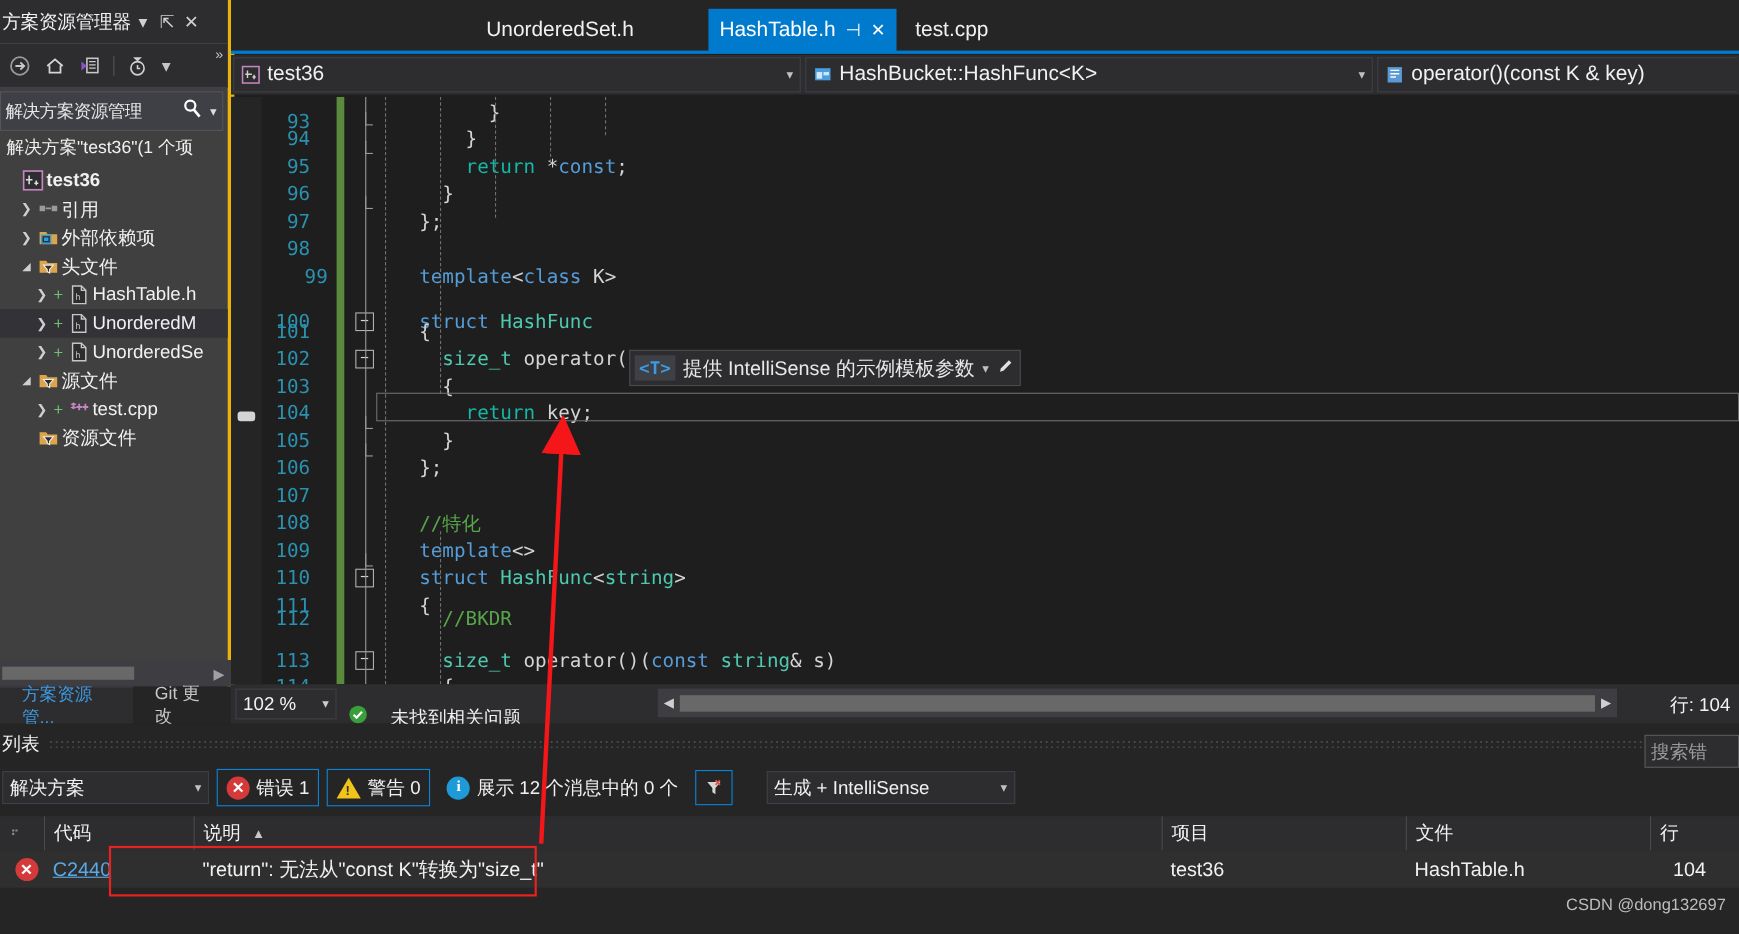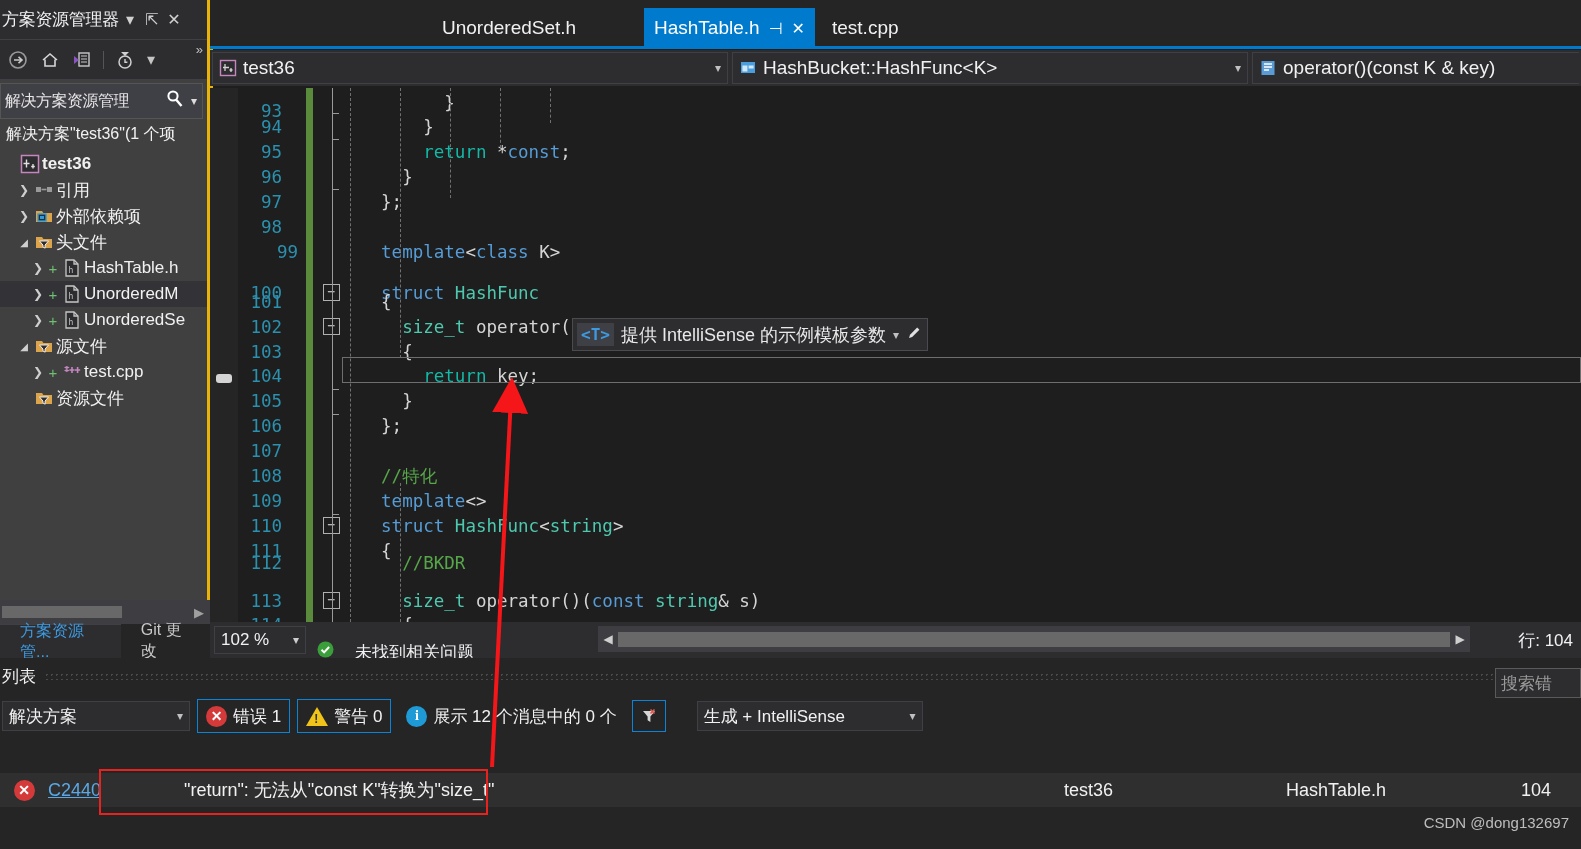--- a/index.html
+++ b/index.html
@@ -520,20 +520,43 @@
       <div class="eldd" style="width:226px;margin-left:24px">
         <span>生成 + IntelliSense</span>
         <span class="caret">▾</span>
       </div>
       <div id="searchbox">
         <span>搜索错</span>
       </div>
     </div>
   </div>
 
+  <div id="grid-head">
+      <div class="gh first" style="width:40px">
+        <svg width="14" height="14" viewBox="0 0 14 14">
+          <path d="M3 3h2v2H3zM6 3h2v2H6zM3 6h2v2H3z" fill="#8a8a8a"></path>
+        </svg>
+      </div>
+      <div class="gh" style="width: 136px;">
+        <span>代码</span>
+      </div>
+      <div class="gh" style="width: 880px;">
+        <span>说明</span>
+        <span style="margin-left: 10px; font-size: 12px; color: rgb(200, 200, 200);">▲</span>
+      </div>
+      <div class="gh" style="width: 222px;">
+        <span>项目</span>
+      </div>
+      <div class="gh" style="width: 222px;">
+        <span>文件</span>
+      </div>
+      <div class="gh" style="width: 59px;">
+        <span>行</span>
+      </div>
+    </div>
   <div id="grid-row">
       <div class="gc" style="width:40px;justify-content:center">
         <span class="icon-err">✕</span>
       </div>
       <div class="gc" style="width:136px">
         <span class="code-link">C2440</span>
       </div>
       <div class="gc" style="width:880px">
         <span>"return": 无法从"const K"转换为"size_t"</span>
       </div>

